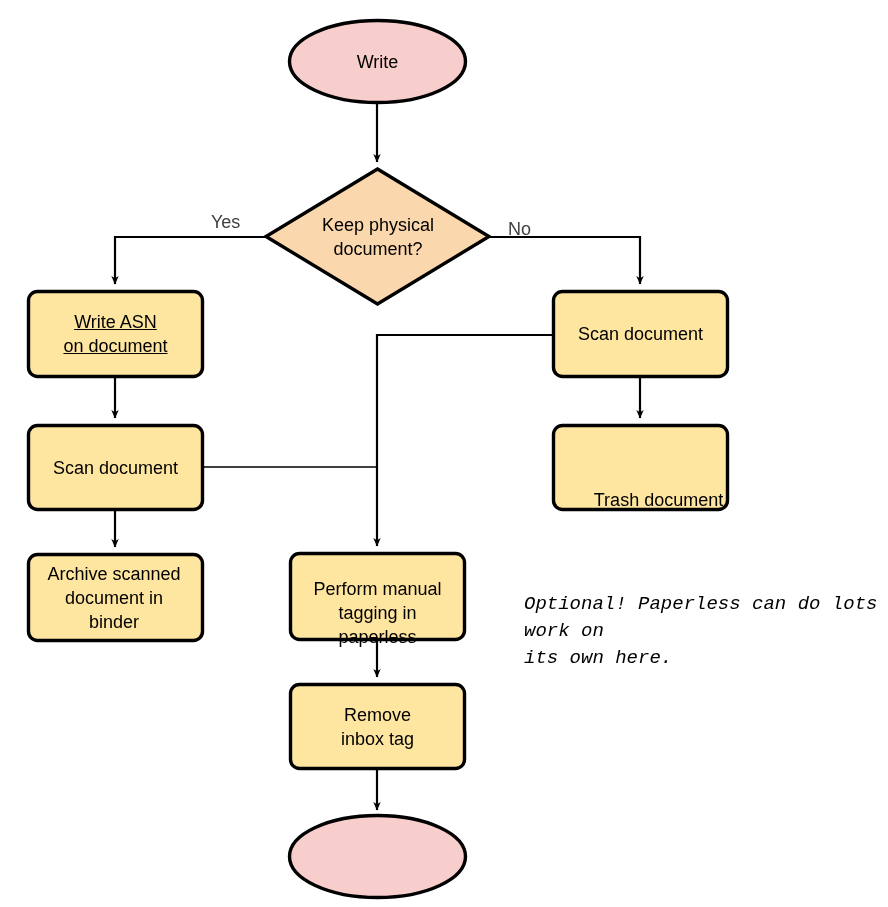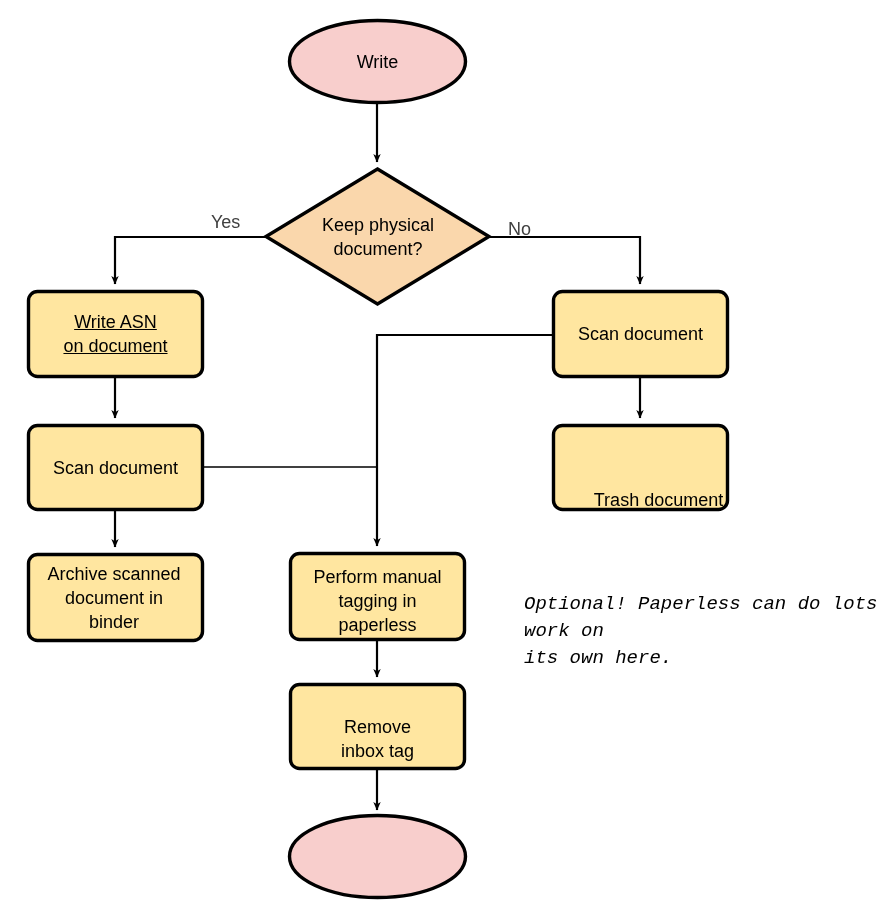--- a/index.html
+++ b/index.html
@@ -126,25 +126,25 @@
   <div class="node-label" style="left:27px; top:424px; width:177px; height:87px;">Scan document</div>
 
   <div class="node-label" style="left:27px; top:553px; width:174px; height:89px;">Archive scanned
 document in
 binder</div>
 
   <div class="node-label" style="left:552px; top:290px; width:177px; height:88px;">Scan document</div>
 
   <div class="node-label" style="left:552px; top:424px; width:213px; height:87px;margin-top:32px;">Trash document</div>
 
-  <div class="node-label" style="left:289px; top:544px; width:177px; height:114px;">Perform manual
+  <div class="node-label" style="left:289px; top:556px; width:177px; height:114px;">Perform manual
 tagging in
 paperless</div>
 
-  <div class="node-label" style="left:289px; top:683px; width:177px; height:87px;margin-top:12px;">Remove
+  <div class="node-label" style="left:289px; top:683px; width:177px; height:87px;">Remove
 inbox tag</div>
 
 
   <div class="edge-label" style="left:211px; top:211px;">Yes</div>
 
   <div class="edge-label" style="left:508px; top:218px;">No</div>
 
   <div class="note-text" style="left:484px; top:591px; width:400px;">Optional! Paperless can do lots of work on
 its own here.</div>
 

